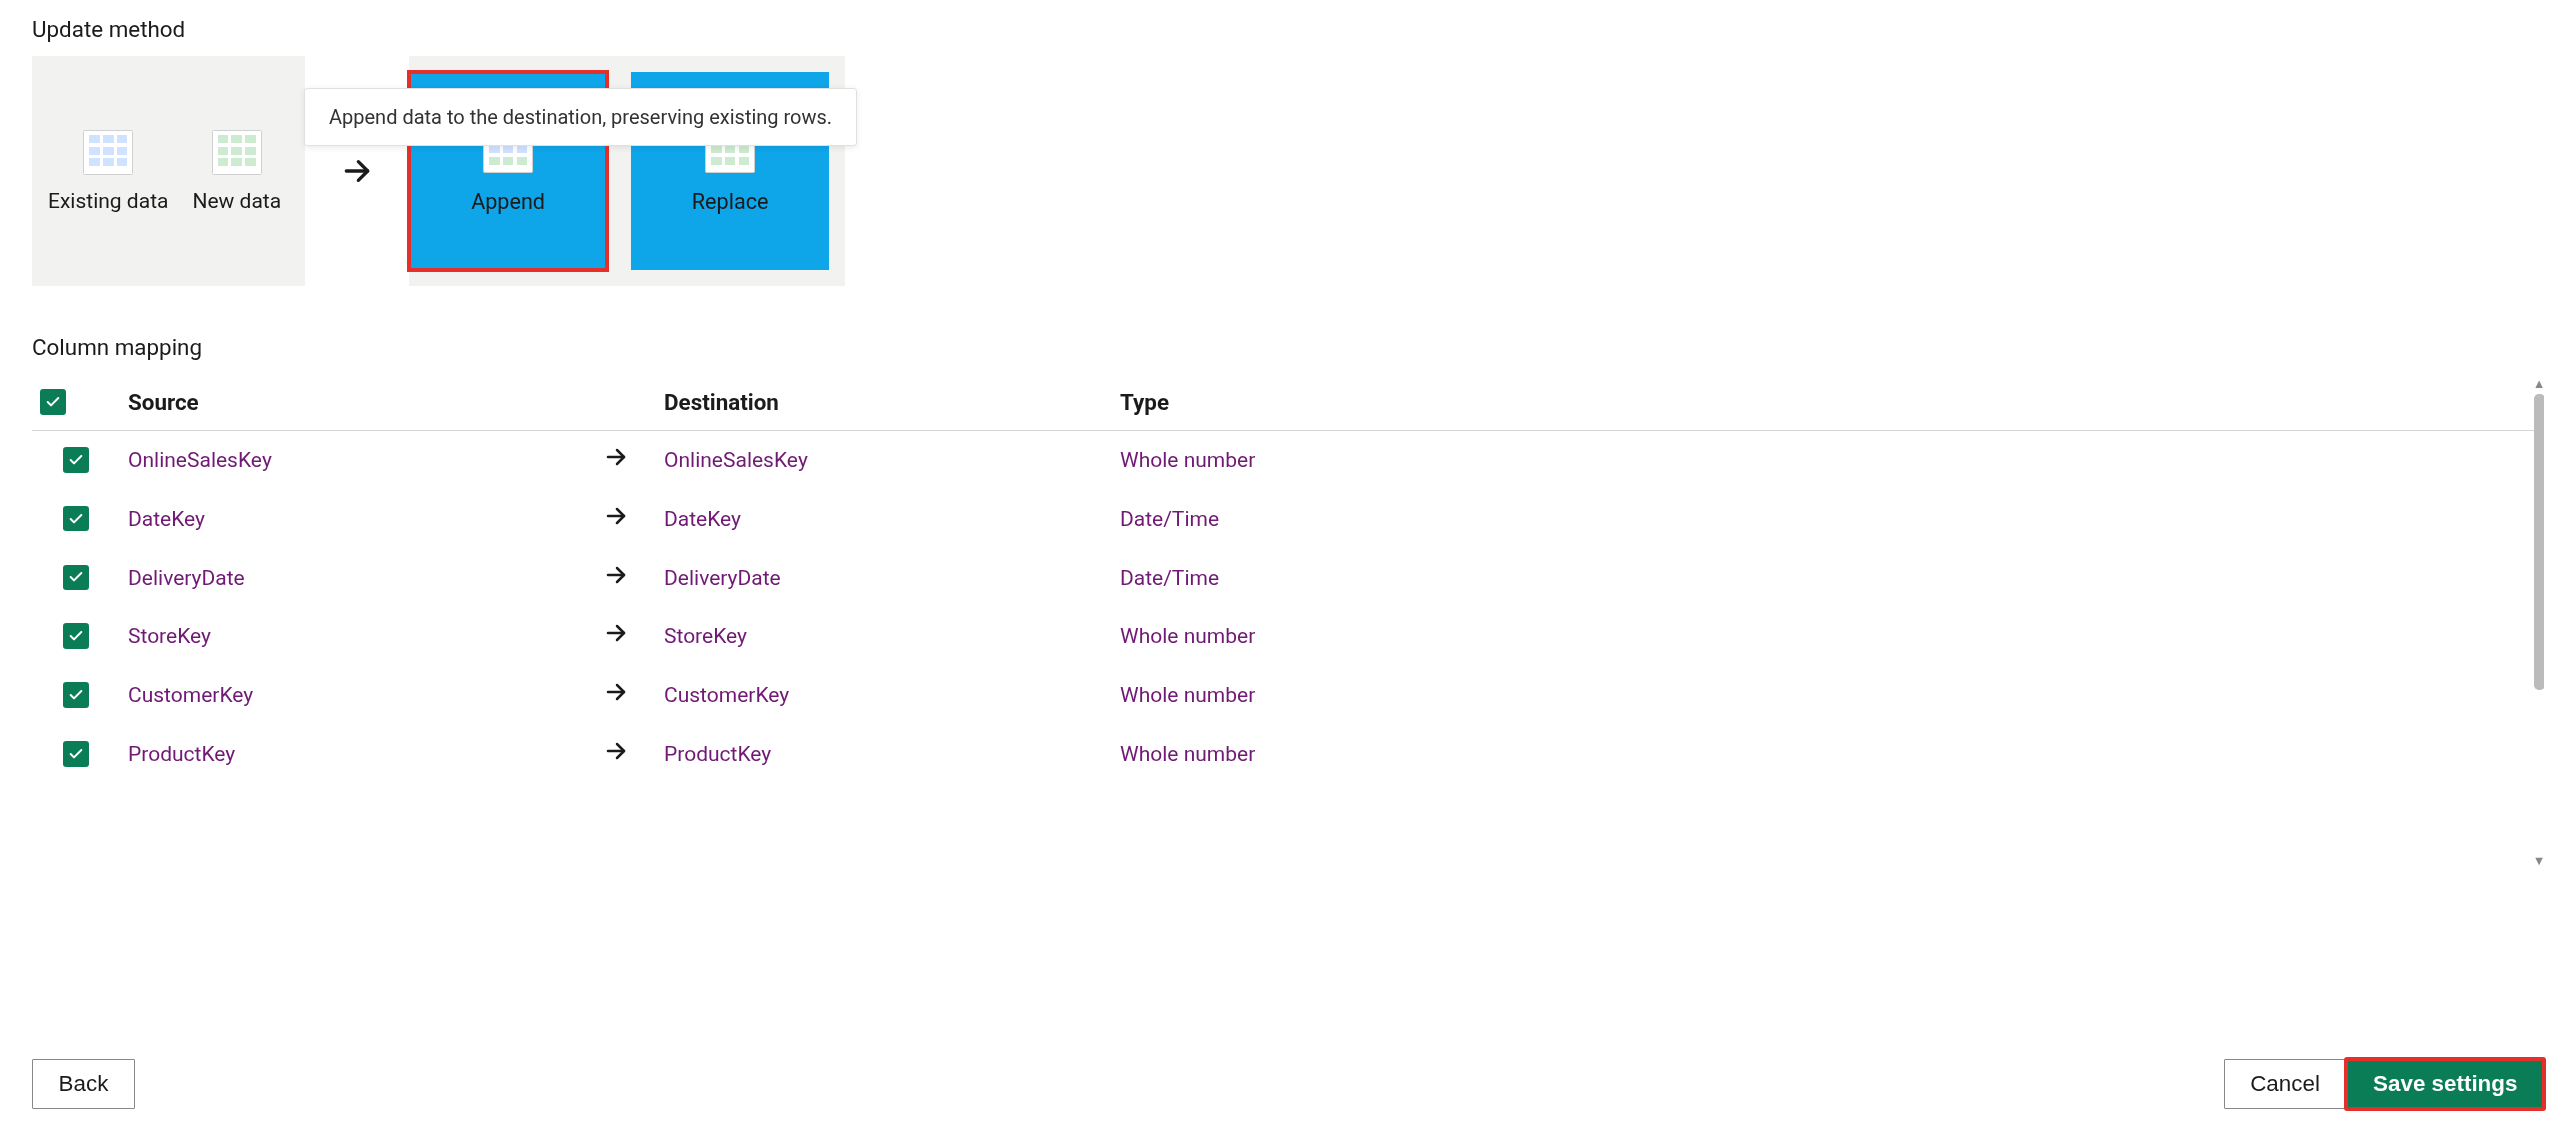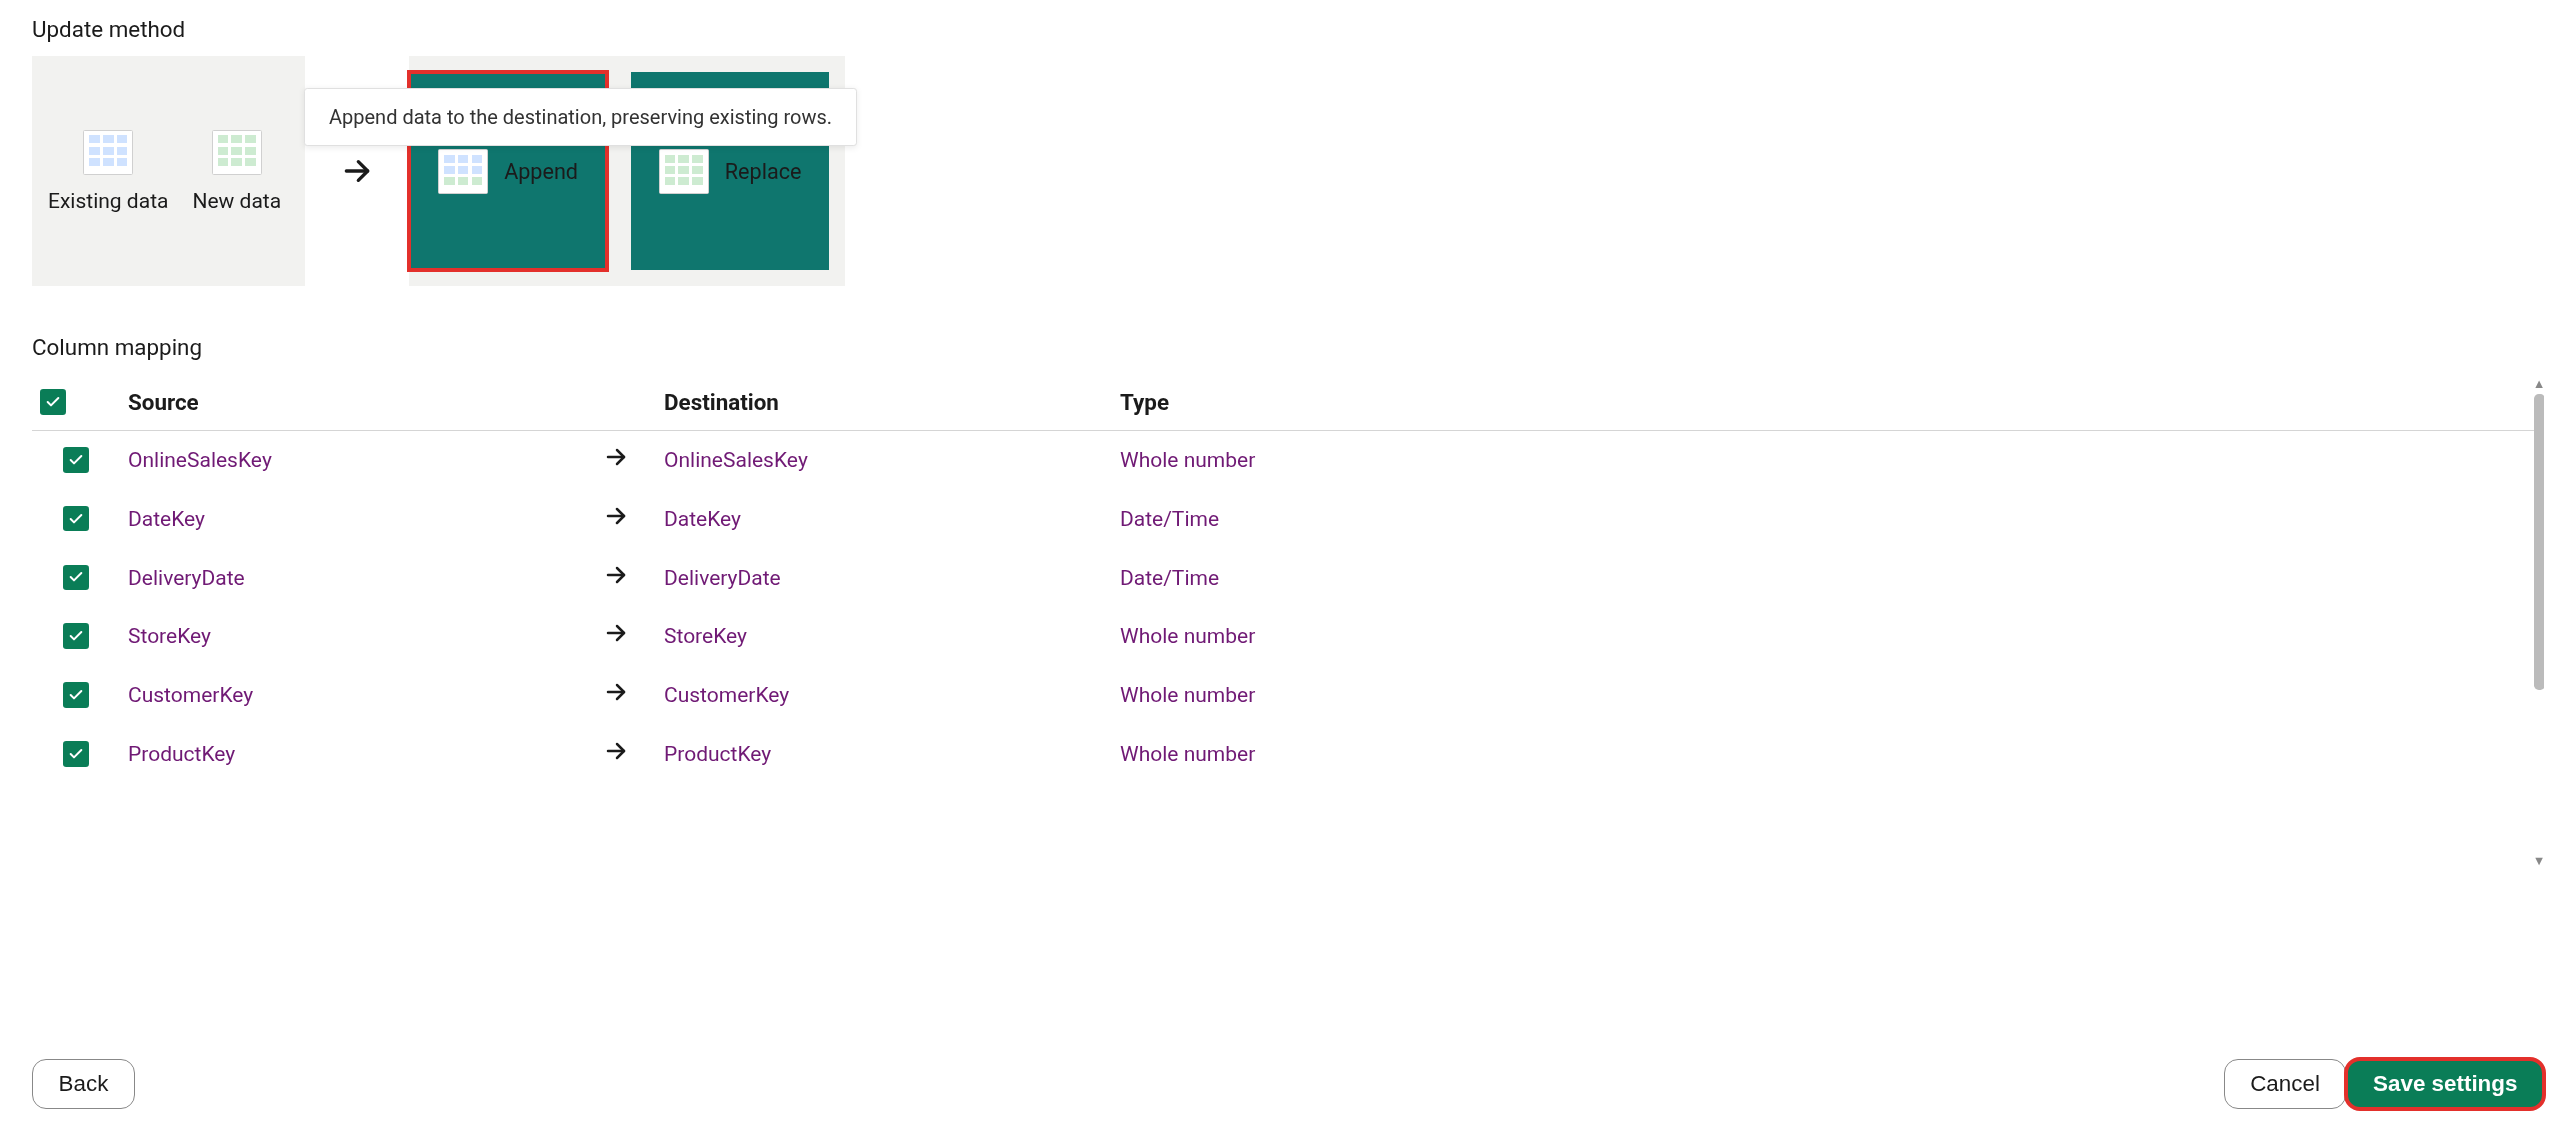--- a/index.html
+++ b/index.html
@@ -67,23 +67,23 @@
     display: flex;
     flex-direction: column;
     align-items: center;
     gap: 14.4px;
     font-size: 21px;
     color: #1b1b1b;
   }
   .option-card {
     width: 198px;
     height: 198px;
-    background: #0f766e;
+    background: #0ea5e9;
     display: flex;
-    flex-direction: row;
+    flex-direction: column;
     align-items: center;
     justify-content: center;
     gap: 16px;
     font-size: 21.6px;
     position: relative;
   }
   .option-card.selected {
     border: 1.6px solid #0a5c3e;
   }
   .option-card.highlight {
@@ -168,21 +168,21 @@
 
   
   .footer {
     position:absolute;
     left:32px; right:32px; bottom:24px;
     display:flex; align-items:center;
   }
   .btn {
     font-size: 22.4px;
     padding: 11.2px 25.6px;
-    border-radius: 14px;
+    border-radius: 1px;
     cursor: pointer;
   }
   .btn.secondary {
     background:#fff; border:0.8px solid #888; color:#1b1b1b;
   }
   .btn.primary {
     background:#0a7d57; border:0.8px solid #0a7d57; color:#fff; font-weight:600;
   }
   .btn.primary.highlight { outline:4.8px solid #e3302b; outline-offset:-2.4px; }
   .spacer { flex:1; }

